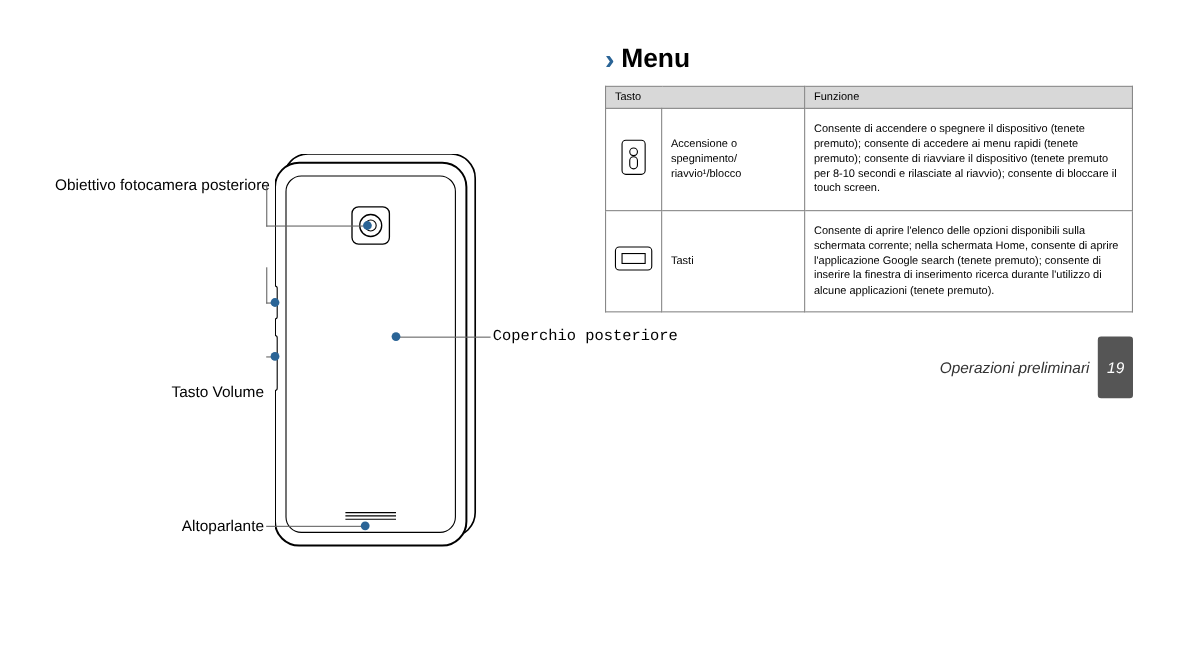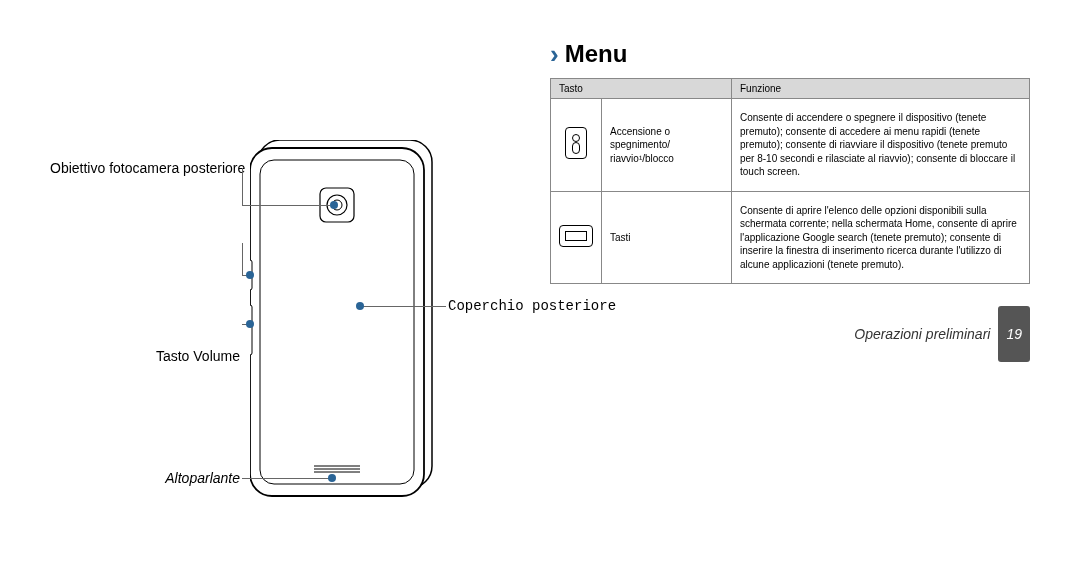--- a/index.html
+++ b/index.html
@@ -71,21 +71,21 @@
       <div class="leader" style="left:192px; top:235px; width:8px;"></div>
       <div class="dot" style="left:196px; top:231px;"></div>
       <div class="leader-v" style="left:192px; top:203px; height:33px;"></div>
 
       <div class="callout" style="left:0; top:276px; width:190px;margin-top:32px;">
         <span>Tasto Volume</span>
       </div>
       <div class="leader" style="left:192px; top:284px; width:8px;"></div>
       <div class="dot" style="left:196px; top:280px;"></div>
 
-      <div class="callout" style="left:0; top:430px; width:190px;font-style:italic;">
+      <div class="callout" style="left:0; top:430px; width:190px;">
         <span>Altoparlante</span>
       </div>
       <div class="leader" style="left:192px; top:438px; width:88px;"></div>
       <div class="dot" style="left:278px; top:434px;"></div>
 
       <div class="callout right-align" style="left:398px; top:258px;">
         <span>Coperchio posteriore</span>
       </div>
       <div class="leader" style="left:312px; top:266px; width:84px;"></div>
       <div class="dot" style="left:306px; top:262px;"></div>

